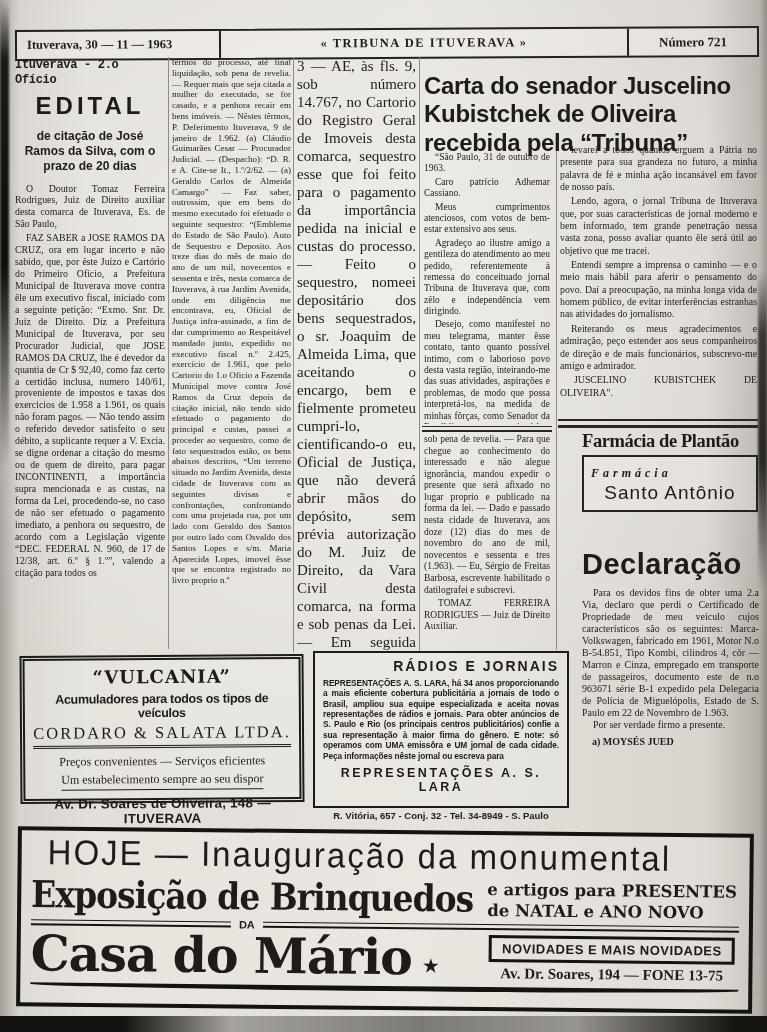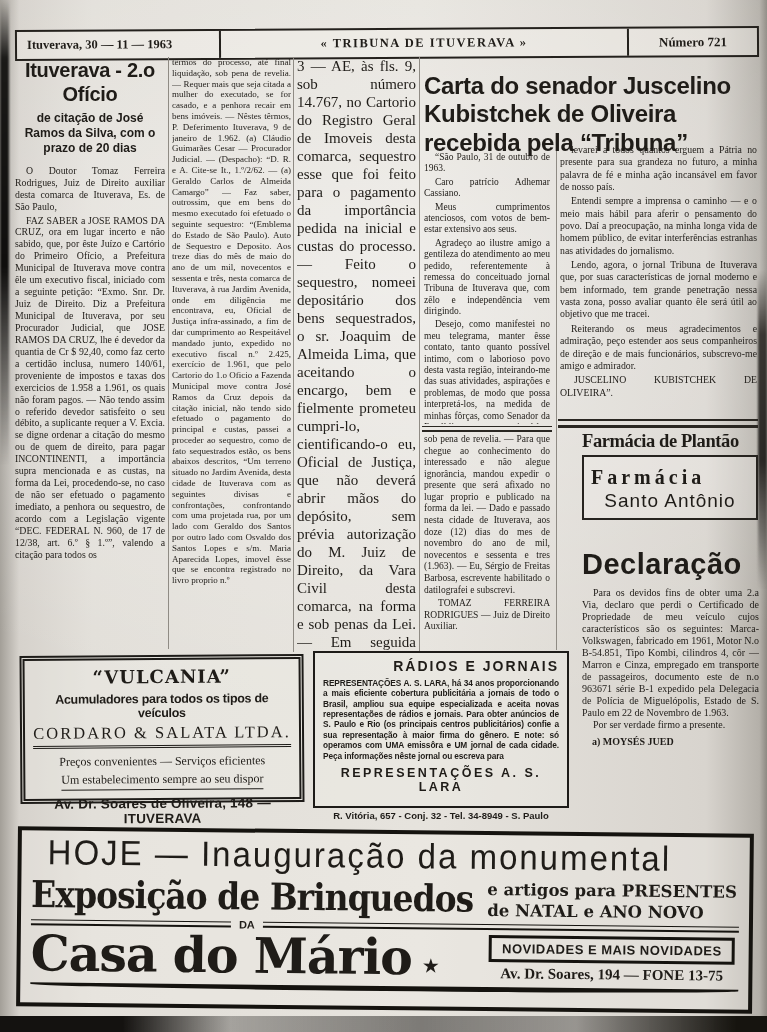--- a/index.html
+++ b/index.html
@@ -31,22 +31,22 @@
     justify-content:center;font-weight:bold;font-size:13px;}
   
   .col{position:absolute;overflow:hidden;text-align:justify;}
   .col p{margin:0 0 2px 0;}
   .ind{text-indent:11px;}
   .vrule{position:absolute;width:0;border-left:1px solid #8f8b84;}
   .hdiv{position:absolute;height:3px;border-top:1px solid #2a2722;border-bottom:2px solid #2a2722;}
   .hdiv.heavy{height:4px;border-top:2px solid #2a2722;border-bottom:3px solid #2a2722;}
   
   .col1{left:15px;top:58px;width:150px;height:592px;font-size:9.8px;line-height:1.22;}
-  .office{font-family:Liberation Sans, sans-serif;font-weight:bold;
-    font-size:20px;text-align:center;margin:0 0 4px 0;letter-spacing:-.3px;}
+  .office{font-family:Liberation Mono, monospace;font-weight:bold;
+    font-size:12px;text-align:left;margin:0 0 4px 0;letter-spacing:-.3px;}
   .edital-title{font-family:"Liberation Sans","DejaVu Sans",sans-serif;font-weight:bold;
     font-size:24px;letter-spacing:4px;text-align:center;margin:2px 0 8px 0;}
   .edital-sub{font-family:"Liberation Sans","DejaVu Sans",sans-serif;font-weight:bold;
     font-size:12px;line-height:1.25;text-align:center;margin:0 0 9px 0;}
   .col2{left:172px;top:57px;width:119px;height:595px;font-size:9px;line-height:1.2;}
   .col3{left:297px;top:57px;width:119px;height:598px;font-size:15px;line-height:1.2;}
   
   .jk-headline{position:absolute;left:424px;top:56px;width:333px;
     font-family:"Liberation Sans","DejaVu Sans",sans-serif;font-weight:bold;
     font-size:24px;line-height:1.18;letter-spacing:-.3px;text-align:left;}
@@ -54,21 +54,21 @@
   .colA-end{left:424px;top:434px;width:126px;height:218px;font-size:9.5px;line-height:1.22;}
   .colB{left:560px;top:144px;width:197px;height:276px;font-size:9.8px;line-height:1.26;}
   .sig{text-indent:14px;margin-top:3px;}
   
   .farmacia{position:absolute;left:582px;top:431px;width:176px;}
   .farm-title{font-family:Liberation Serif, serif;font-weight:bold;
     font-size:18.5px;letter-spacing:-.4px;margin-bottom:3px;white-space:nowrap;}
   .farm-box{border:2px solid #26231f;padding:5px 7px 6px 7px;background:rgba(244,242,237,.3);}
   .farm-box p{margin:0;font-family:"Liberation Sans","DejaVu Sans",sans-serif;
     font-weight:bold;font-size:9.5px;line-height:1.25;}
-  .farm-name1{font-size:20px;letter-spacing:4px;margin-top:4px;font-weight:bold;}
+  .farm-name1{font-size:12px;letter-spacing:4px;margin-top:4px;font-weight:bold;font-style:italic;}
   .farm-name2{font-family:"Liberation Sans","DejaVu Sans",sans-serif;font-size:19px;
     text-align:center;letter-spacing:1px;margin-top:1px;}
   
   .declaracao{position:absolute;left:582px;top:548px;width:177px;height:270px;overflow:hidden;}
   .decl-title{font-family:"Liberation Sans","DejaVu Sans",sans-serif;font-weight:bold;
     font-size:29px;letter-spacing:.5px;margin:0 0 6px 0;}
   .declaracao p{margin:0;font-size:10px;line-height:1.2;text-align:justify;}
   .decl-sig{font-weight:bold;margin-top:5px !important;text-indent:10px;}
   
   .vulcania{position:absolute;left:20px;top:655px;width:284px;height:148px;
@@ -133,20 +133,21 @@
     <div class="mh-number">Número 721</div>
   </header>
 
   <div class="vrule" style="left:168px;top:57px;height:592px"></div>
   <div class="vrule" style="left:293px;top:57px;height:595px"></div>
   <div class="vrule" style="left:419px;top:57px;height:595px"></div>
   <div class="vrule" style="left:556px;top:150px;height:500px"></div>
 
   <section class="col col1">
     <h3 class="office">Ituverava - 2.o Ofício</h3>
+    <h1 class="edital-title">EDITAL</h1>
     <h2 class="edital-sub">de citação de José Ramos da Silva, com o prazo de 20 dias</h2>
     <p class="ind">O Doutor Tomaz Ferreira Rodrigues, Juiz de Direito auxiliar desta comarca de Ituverava, Es. de São Paulo,</p>
     <p class="ind">FAZ SABER a JOSE RAMOS DA CRUZ, ora em lugar incerto e não sabido, que, por êste Juízo e Cartório do Primeiro Ofício, a Prefeitura Municipal de Ituverava move contra êle um executivo fiscal, iniciado com a seguinte petição: “Exmo. Snr. Dr. Juiz de Direito. Diz a Prefeitura Municipal de Ituverava, por seu Procurador Judicial, que JOSE RAMOS DA CRUZ, lhe é devedor da quantia de Cr $ 92,40, como faz certo a certidão inclusa, numero 140/61, proveniente de impostos e taxas dos exercicios de 1.958 a 1.961, os quais não foram pagos. — Não tendo assim o referido devedor satisfeito o seu débito, a suplicante requer a V. Excia. se digne ordenar a citação do mesmo ou de quem de direito, para pagar INCONTINENTI, a importância supra mencionada e as custas, na forma da Lei, procedendo-se, no caso de não ser efetuado o pagamento imediato, a penhora ou sequestro, de acordo com a Legislação vigente “DEC. FEDERAL N. 960, de 17 de 12/38, art. 6.º § 1.º”, valendo a citação para todos os</p>
   </section>
 
   <section class="col col2">
     <p>têrmos do processo, até final liquidação, sob pena de revelia. — Requer mais que seja citada a mulher do executado, se for casado, e a penhora recair em bens imóveis. — Nêstes têrmos, P. Deferimento Ituverava, 9 de janeiro de 1.962. (a) Cláudio Guimarães Cesar — Procurador Judicial. — (Despacho): “D. R. e A. Cite-se It., 1.º/2/62. — (a) Geraldo Carlos de Almeida Camargo” — Faz saber, outrossim, que em bens do mesmo executado foi efetuado o seguinte sequestro: “(Emblema do Estado de São Paulo). Auto de Sequestro e Deposito. Aos treze dias do mês de maio do ano de um mil, novecentos e sessenta e três, nesta comarca de Ituverava, à rua Jardim Avenida, onde em diligência me encontrava, eu, Oficial de Justiça infra-assinado, a fim de dar cumprimento ao Respeitável mandado junto, expedido no executivo fiscal n.º 2.425, exercício de 1.961, que pelo Cartorio do 1.o Oficio a Fazenda Municipal move contra José Ramos da Cruz depois da citação inicial, não tendo sido efetuado o pagamento do principal e custas, passei a proceder ao sequestro, como de fato sequestrados estão, os bens abaixos descritos, “Um terreno situado no Jardim Avenida, desta cidade de Ituverava com as seguintes divisas e confrontações, confrontando com uma projetada rua, por um lado com Geraldo dos Santos por outro lado com Osvaldo dos Santos Lopes e s/m. Maria Aparecida Lopes, imovel êsse que se encontra registrado no livro proprio n.º</p>
   </section>
 
   <section class="col col3">
@@ -166,22 +167,22 @@
   <div class="hdiv" style="left:422px;top:426px;width:130px"></div>
   <div class="hdiv heavy" style="left:558px;top:419px;width:200px"></div>
 
   <section class="col colA-end">
     <p>sob pena de revelia. — Para que chegue ao conhecimento do interessado e não alegue ignorância, mandou expedir o presente que será afixado no lugar proprio e publicado na forma da lei. — Dado e passado nesta cidade de Ituverava, aos doze (12) dias do mes de novembro do ano de mil, novecentos e sessenta e tres (1.963). — Eu, Sérgio de Freitas Barbosa, escrevente habilitado o datilografei e subscrevi.</p>
     <p class="sig">TOMAZ FERREIRA RODRIGUES — Juiz de Direito Auxiliar.</p>
   </section>
 
   <section class="col colB">
     <p class="ind">levarei a todos quantos erguem a Pátria no presente para sua grandeza no futuro, a minha palavra de fé e minha ação incansável em favor de nosso país.</p>
+    <p class="ind">Lendo, agora, o jornal Tribuna de Ituverava que, por suas características de jornal moderno e bem informado, tem grande penetração nessa vasta zona, posso avaliar quanto êle será útil ao objetivo que me tracei.</p>
     <p class="ind">Entendi sempre a imprensa o caminho — e o meio mais hábil para aferir o pensamento do povo. Daí a preocupação, na minha longa vida de homem público, de evitar interferências estranhas nas atividades do jornalismo.</p>
-    <p class="ind">Lendo, agora, o jornal Tribuna de Ituverava que, por suas características de jornal moderno e bem informado, tem grande penetração nessa vasta zona, posso avaliar quanto êle será útil ao objetivo que me tracei.</p>
     <p class="ind">Reiterando os meus agradecimentos e admiração, peço estender aos seus companheiros de direção e de mais funcionários, subscrevo-me amigo e admirador.</p>
     <p class="sig">JUSCELINO KUBISTCHEK DE OLIVEIRA”.</p>
   </section>
 
   <section class="farmacia">
     <div class="farm-title">Farmácia de Plantão</div>
     <div class="farm-box">
       <div class="farm-name1">Farmácia</div>
       <div class="farm-name2">Santo Antônio</div>
     </div>

